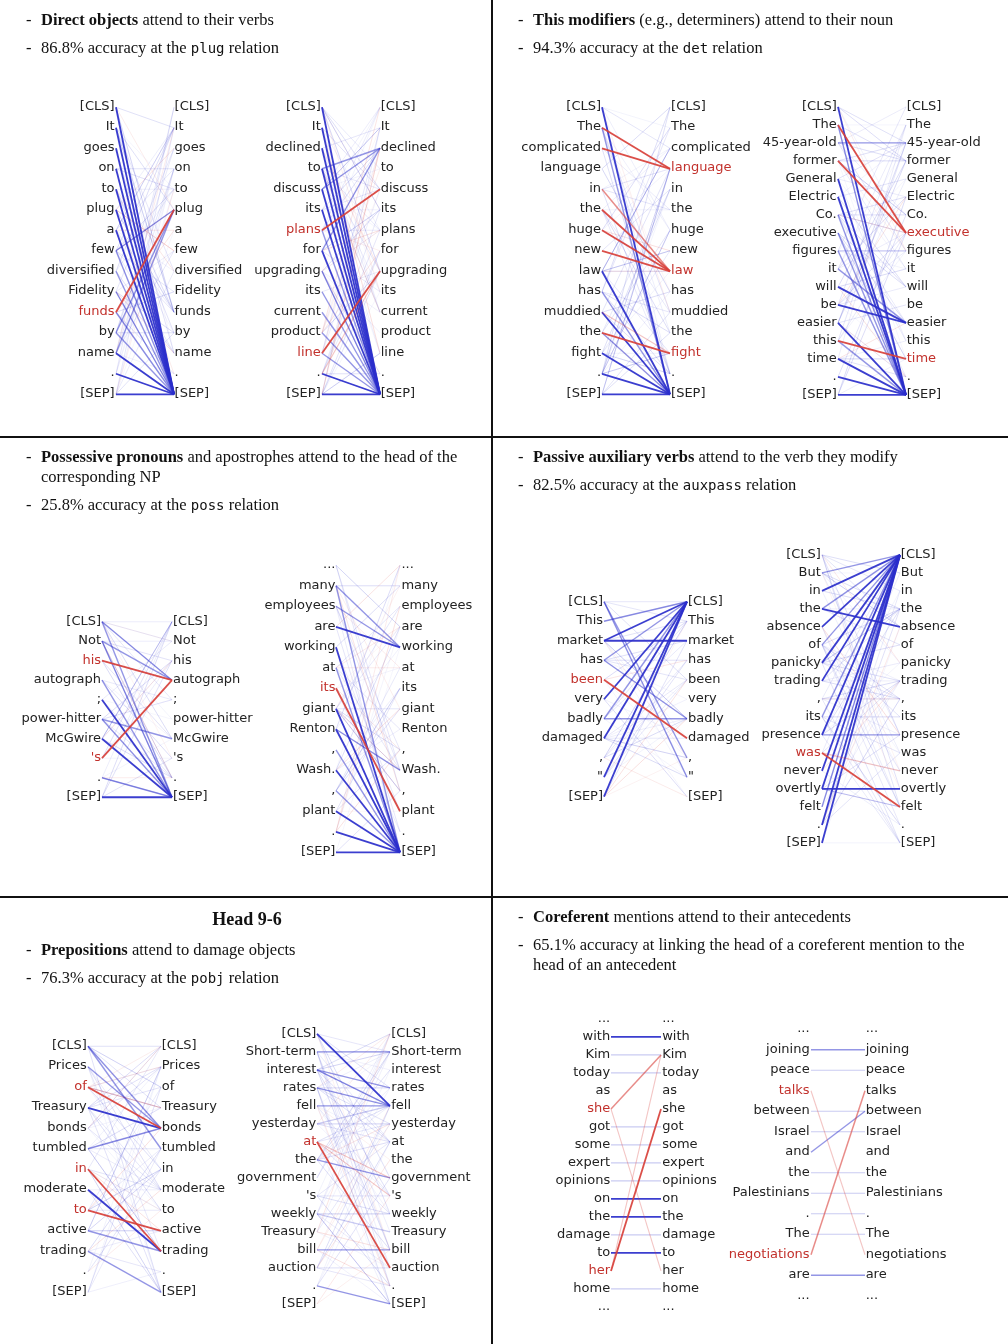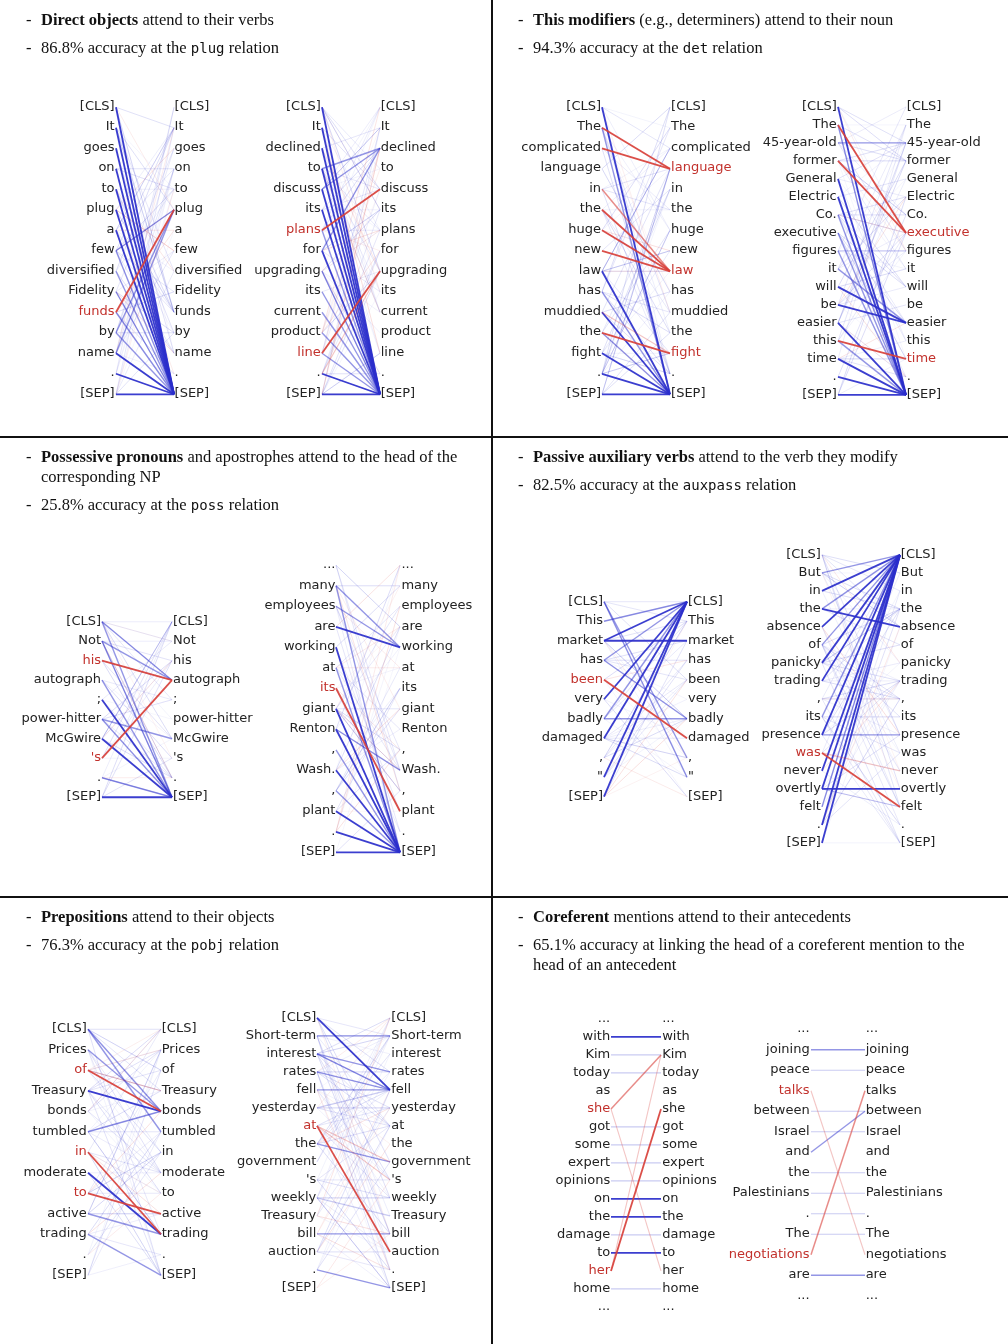--- a/index.html
+++ b/index.html
@@ -1063,24 +1063,25 @@
               <div class="tok" style="height: 18px; line-height: 18px;">never</div>
               <div class="tok" style="height: 18px; line-height: 18px;">overtly</div>
               <div class="tok" style="height: 18px; line-height: 18px;">felt</div>
               <div class="tok" style="height: 18px; line-height: 18px;">.</div>
               <div class="tok" style="height: 18px; line-height: 18px;">[SEP]</div>
             </div>
           </div>
         </div>
   </section>
       <section class="panel">
+    <h2 class="ptitle">Head 9-6</h2>
     <div class="bullets">
           <div class="bullet">
             <span class="dash">-</span>
-            <div class="btext"><span class="bold">Prepositions</span><span> attend to their objects</span></div>
+            <div class="btext"><span class="bold">Prepositions</span><span> attend to damage objects</span></div>
           </div>
           <div class="bullet">
             <span class="dash">-</span>
             <div class="btext"><span>76.3% accuracy at the </span><span class="code">pobj</span><span> relation</span></div>
           </div>
         </div>
     <div class="plots">
           <div class="plot">
             <div class="col left">
               <div class="tok" style="height: 20.5px; line-height: 20.5px;">[CLS]</div>

